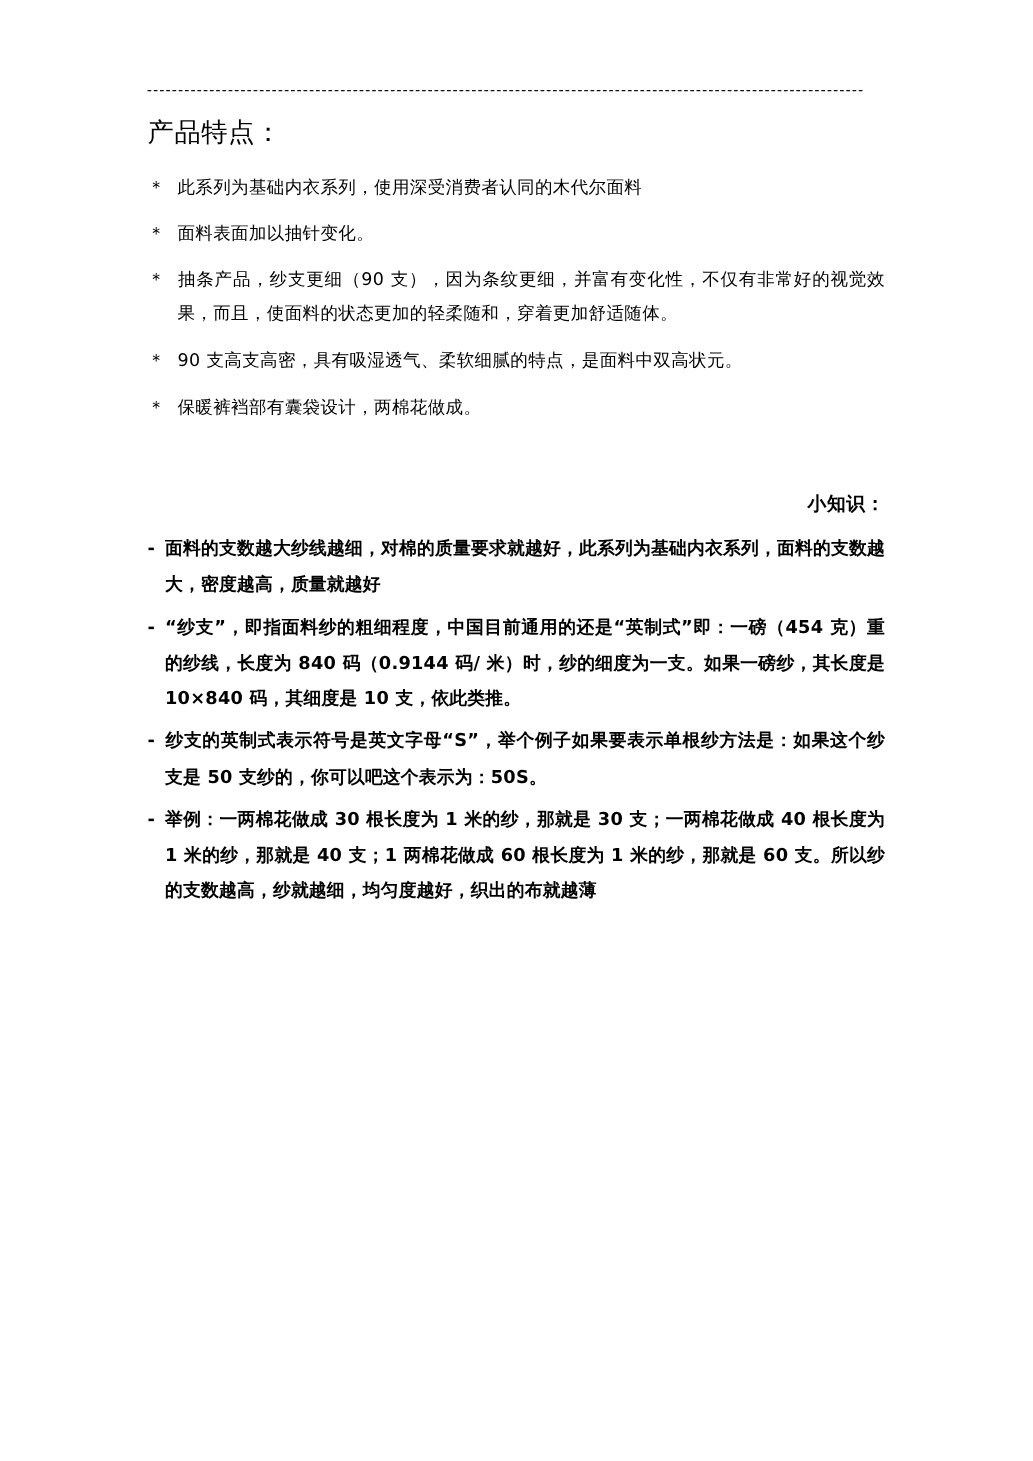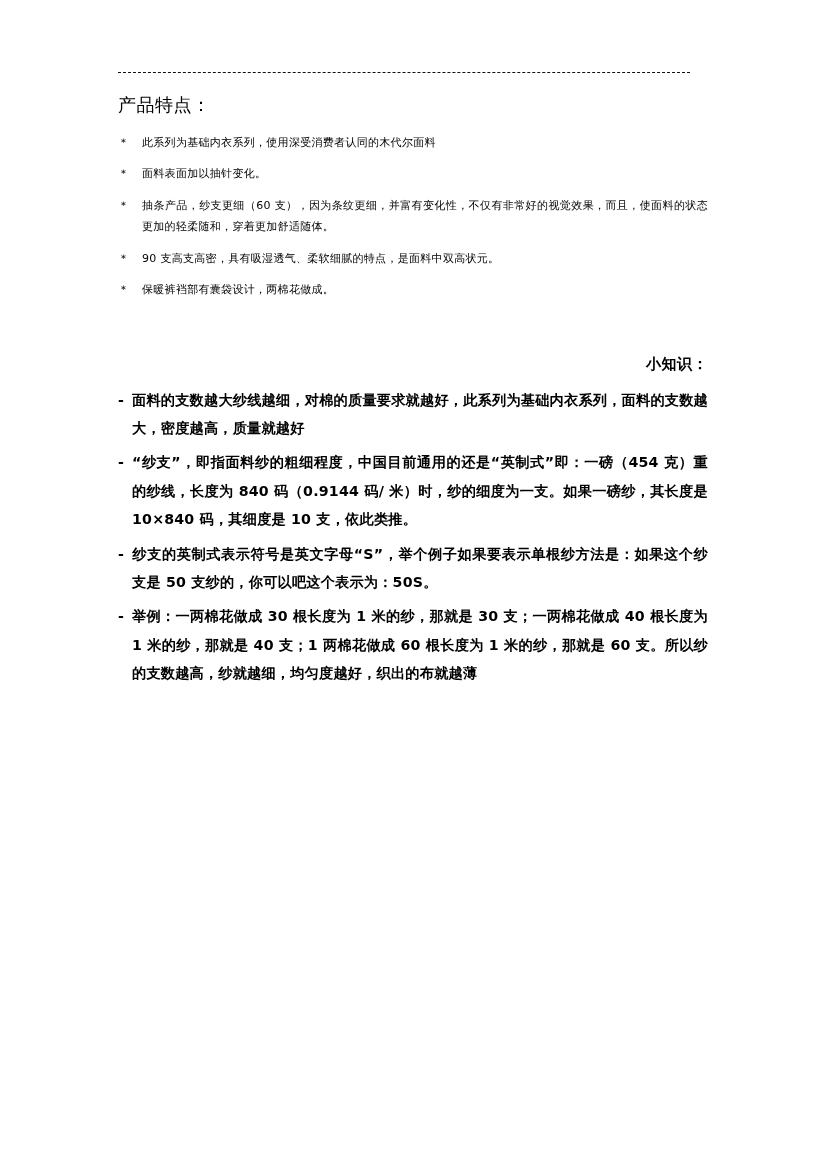--- a/index.html
+++ b/index.html
@@ -25,29 +25,29 @@
     width: 590px;
   }
   .dashed-rule {
     width: 572px;
     height: 0;
     border-top: 1px dashed #111111;
     margin: 12px 0 18px 0;
   }
   .sec-title {
     font-family: "DejaVu Sans", sans-serif;
-    font-size: 18px;
+    font-size: 21px;
     color: #000000;
     letter-spacing: 0.5px;
     margin: 0 0 14px 0;
     line-height: 1.5;
   }
   .bullet-line {
     font-family: "DejaVu Sans", sans-serif;
-    font-size: 11px;
+    font-size: 14px;
     color: #000000;
     line-height: 1.95;
     margin: 0 0 10px 0;
     text-align: justify;
     letter-spacing: 0.3px;
     text-indent: 0;
     padding-left: 24px;
   }
   .bullet-line > .mark {
     display: inline-block;
@@ -95,21 +95,21 @@
 
     <p class="bullet-line">
       <span class="mark">＊</span><span>此系列为基础内衣系列，使用深受消费者认同的木代尔面料</span>
     </p>
 
     <p class="bullet-line">
       <span class="mark">＊</span><span>面料表面加以抽针变化。</span>
     </p>
 
     <p class="bullet-line">
-      <span class="mark">＊</span><span>抽条产品，纱支更细（60 支），因为条纹更细，并富有变化性，不仅有非常好的视觉效果，而且，使面料的状态更加的轻柔随和，穿着更加舒适随体。</span>
+      <span class="mark">＊</span><span>抽条产品，纱支更细（90 支），因为条纹更细，并富有变化性，不仅有非常好的视觉效果，而且，使面料的状态更加的轻柔随和，穿着更加舒适随体。</span>
     </p>
 
     <p class="bullet-line">
       <span class="mark">＊</span><span>90 支高支高密，具有吸湿透气、柔软细腻的特点，是面料中双高状元。</span>
     </p>
 
     <p class="bullet-line">
       <span class="mark">＊</span><span>保暖裤裆部有囊袋设计，两棉花做成。</span>
     </p>
 

